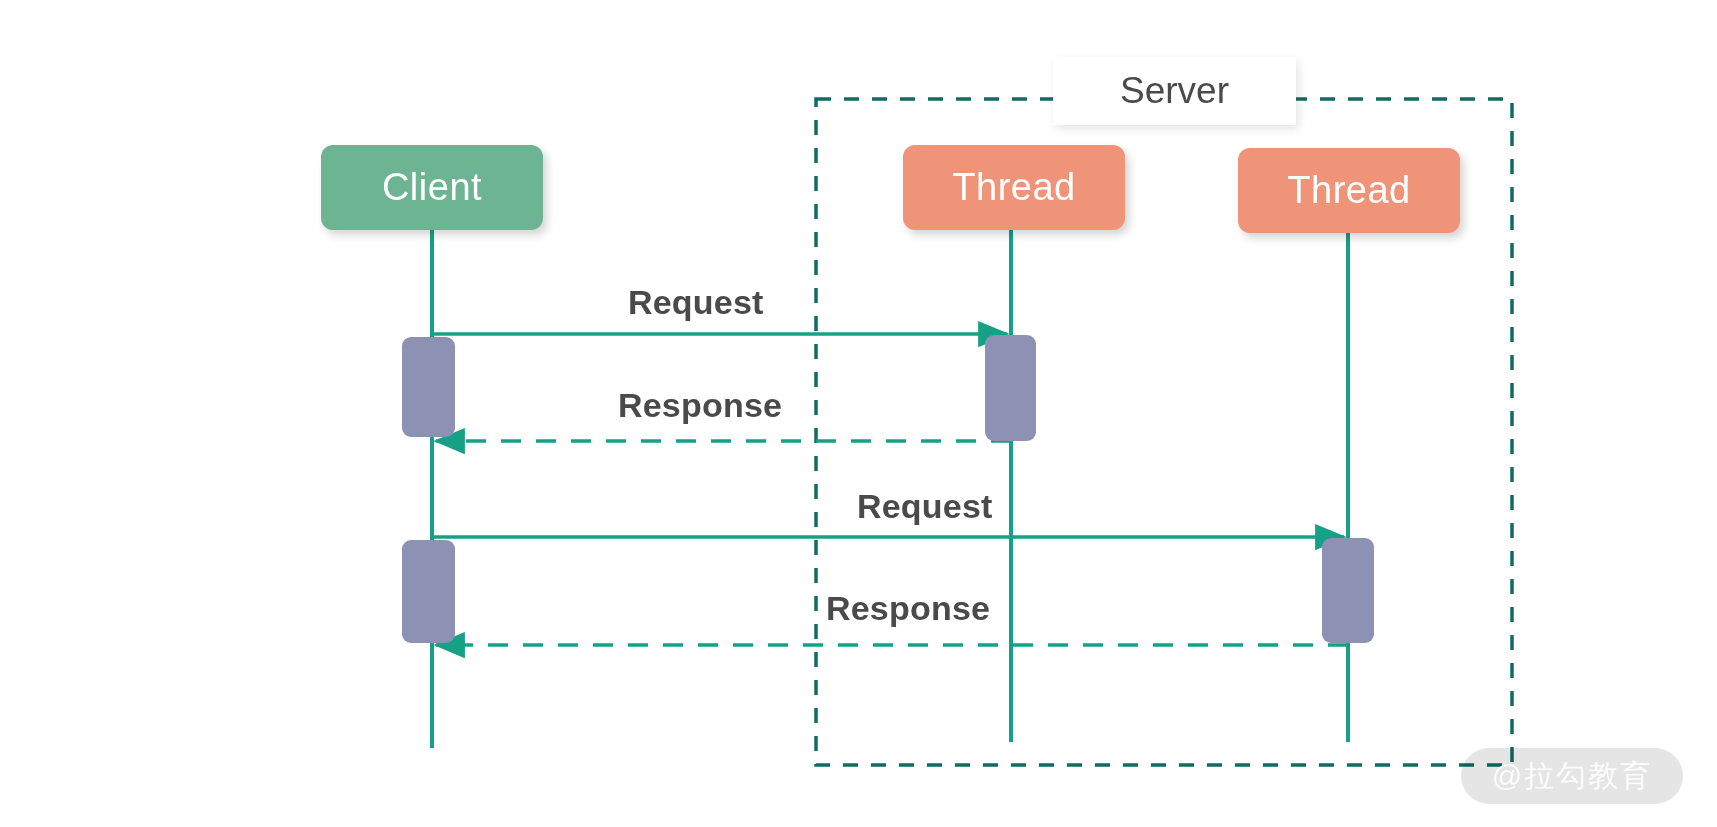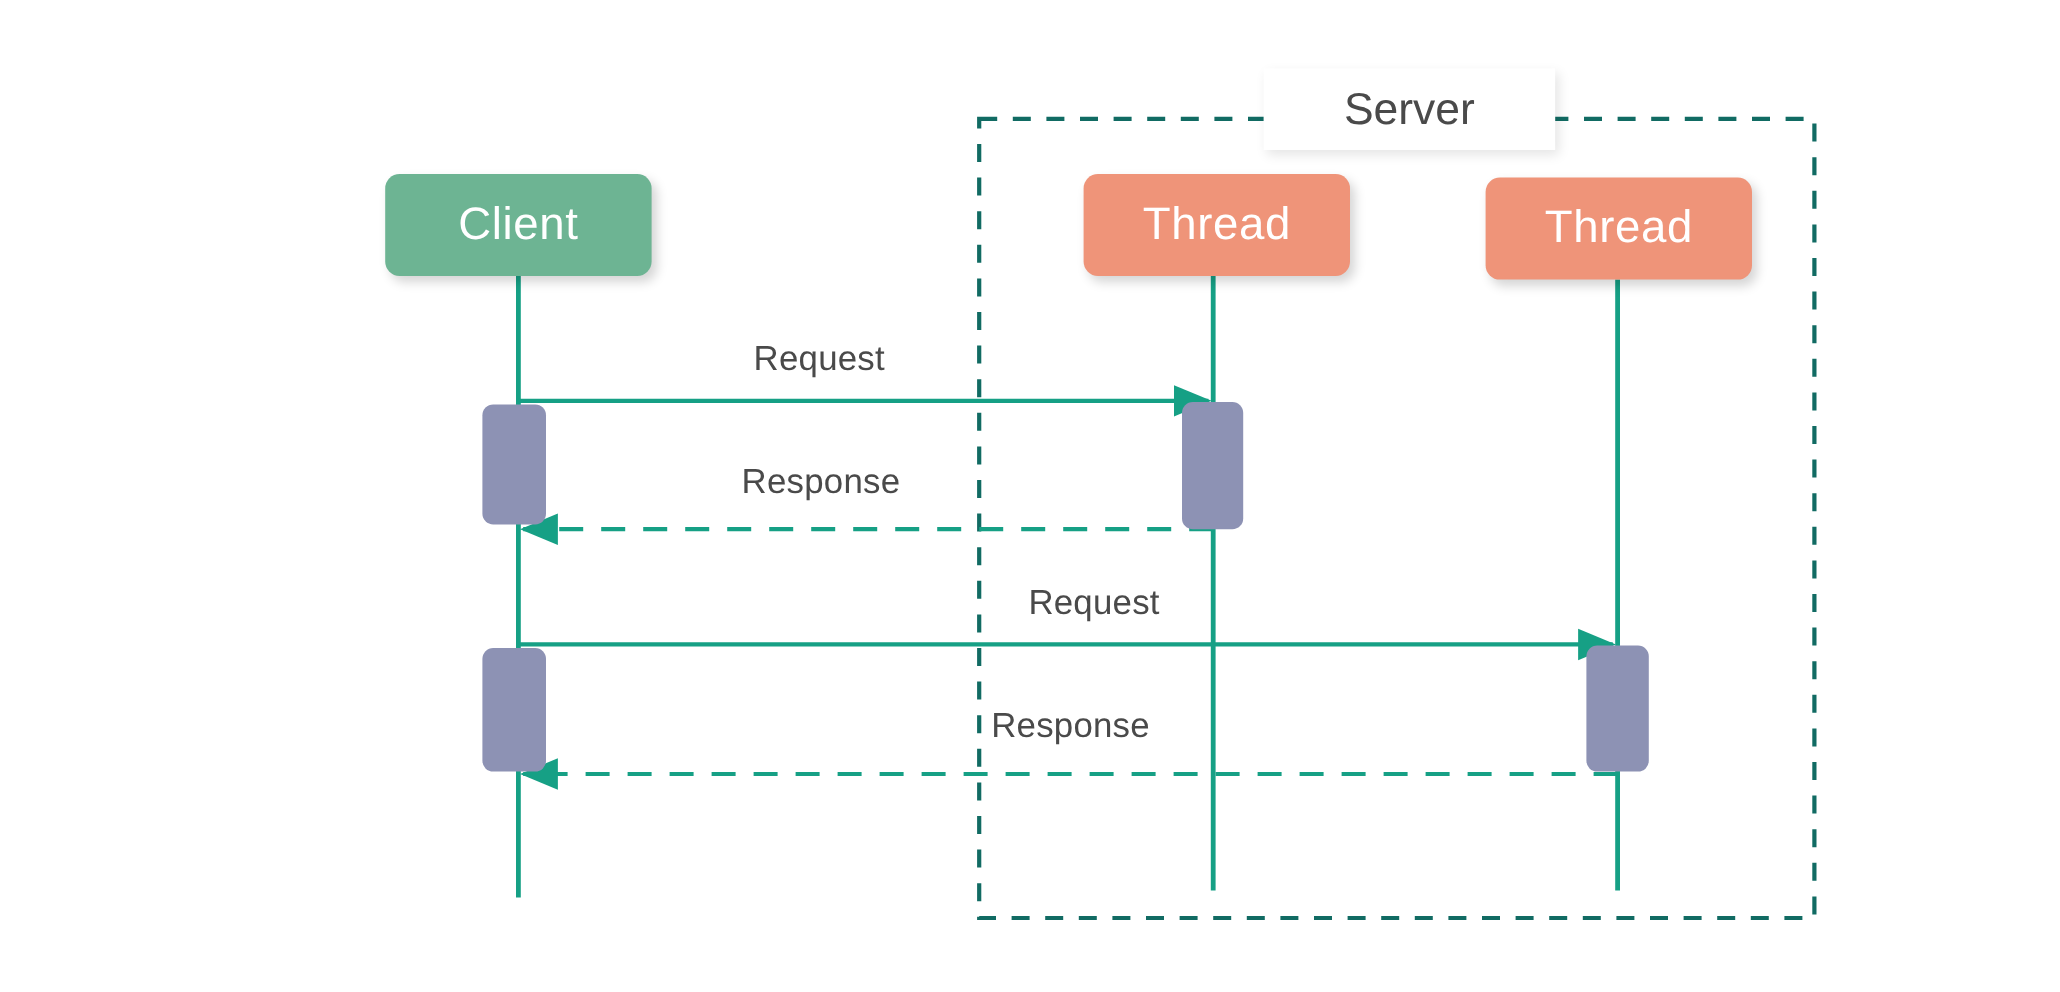--- a/index.html
+++ b/index.html
@@ -45,22 +45,22 @@
     background: #ffffff;
     color: #4a4a4a;
     font-size: 37px;
     font-weight: normal;
     box-shadow: 3px 4px 9px rgba(0,0,0,0.10);
     box-sizing: border-box;
   }
   .msg-label {
     position: absolute;
     color: #4a4a4a;
-    font-size: 29px;
-    font-weight: 400;
+    font-size: 34px;
+    font-weight: 700;
     white-space: nowrap;
     letter-spacing: 0.2px;
   }
   .activation {
     position: absolute;
     background: #8d92b4;
     border-radius: 9px;
   }
   .watermark {
     position: absolute;
@@ -135,14 +135,17 @@
   </div>
 
   <div class="msg-label" style="left:857px; top:487px;">
     <span>Request</span>
   </div>
 
   <div class="msg-label" style="left:826px; top:589px;">
     <span>Response</span>
   </div>
 
+  <div class="watermark" style="left:1461px; top:748px; width:222px; height:56px;">
+    <span>@拉勾教育</span>
+  </div>
 
 </div>
 
 </body></html>

